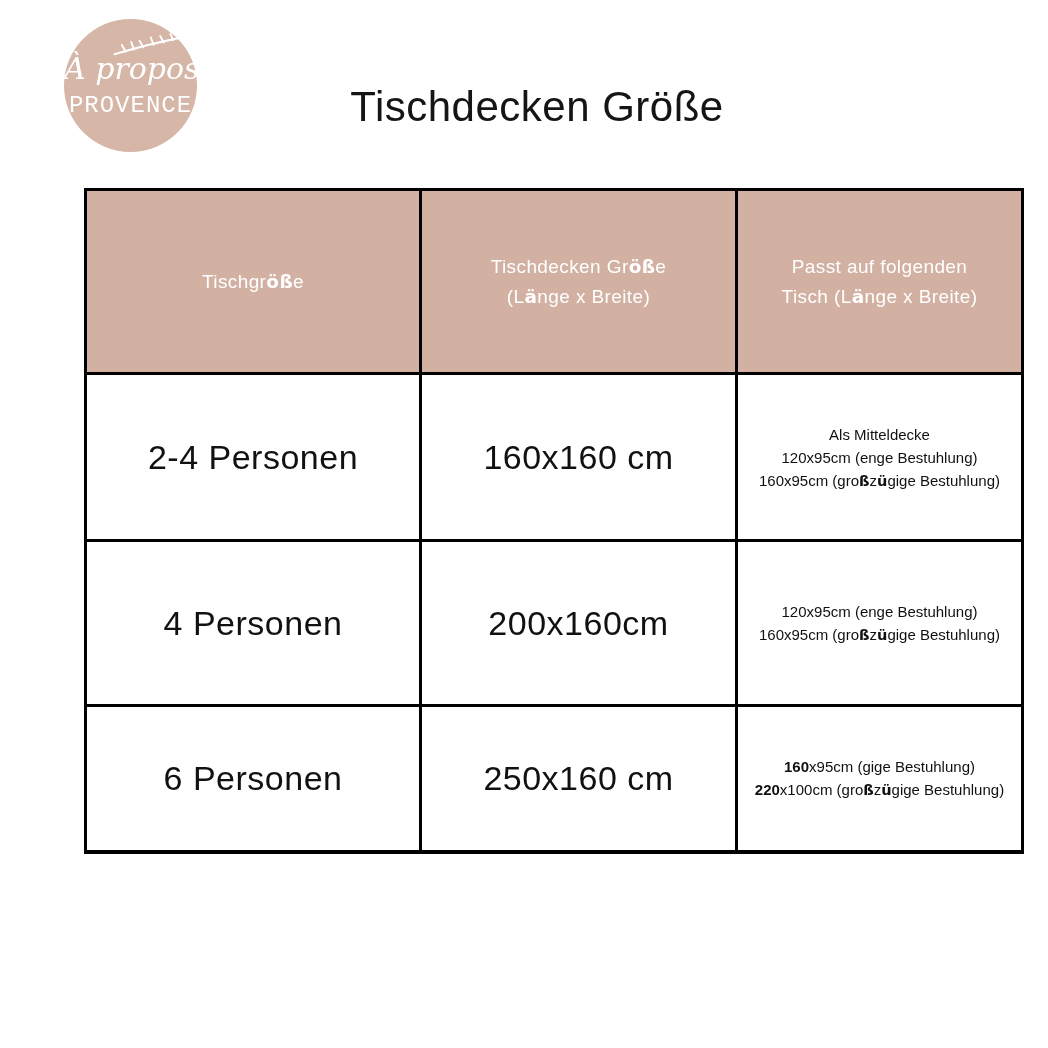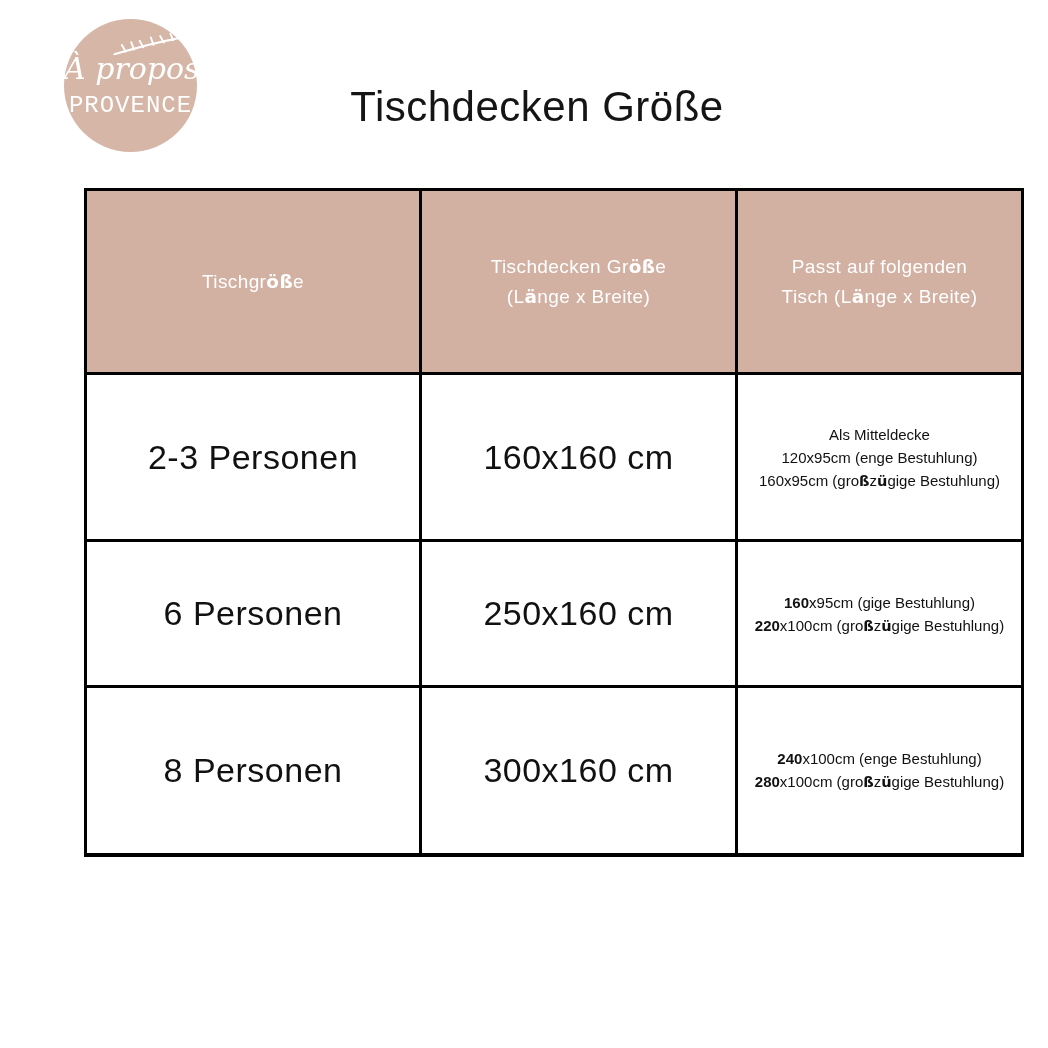--- a/index.html
+++ b/index.html
@@ -118,51 +118,51 @@
         </th>
         <th>
           <div>Passt auf folgenden</div>
           <div>Tisch (L<span class="sub">ä</span>nge x Breite)</div>
         </th>
       </tr>
     </thead>
     <tbody>
       <tr class="row-1">
         <td class="cell-size">
-          <span>2-3 Personen</span>
+          <span>2-4 Personen</span>
         </td>
         <td class="cell-size">
           <span>160x160 cm</span>
         </td>
         <td class="fit-cell">
           <div class="fit-line"><span class="fit-bold"></span><span>Als Mitteldecke</span></div>
+          <div class="fit-line"><span class="fit-bold"></span><span>120x95cm (enge Bestuhlung)</span></div>
+          <div class="fit-line"><span class="fit-bold"></span><span>160x95cm (gro<span class="sub">ß</span>z<span class="sub">ü</span>gige Bestuhlung)</span></div>
+        </td>
+      </tr>
+      <tr class="row-2">
+        <td class="cell-size">
+          <span>4 Personen</span>
+        </td>
+        <td class="cell-size">
+          <span>200x160cm</span>
+        </td>
+        <td class="fit-cell">
           <div class="fit-line"><span class="fit-bold"></span><span>120x95cm (enge Bestuhlung)</span></div>
           <div class="fit-line"><span class="fit-bold"></span><span>160x95cm (gro<span class="sub">ß</span>z<span class="sub">ü</span>gige Bestuhlung)</span></div>
         </td>
       </tr>
       <tr class="row-3">
         <td class="cell-size">
           <span>6 Personen</span>
         </td>
         <td class="cell-size">
           <span>250x160 cm</span>
         </td>
         <td class="fit-cell">
           <div class="fit-line"><span class="fit-bold">160</span><span>x95cm (gige Bestuhlung)</span></div>
           <div class="fit-line"><span class="fit-bold">220</span><span>x100cm (gro<span class="sub">ß</span>z<span class="sub">ü</span>gige Bestuhlung)</span></div>
         </td>
       </tr>
-      <tr class="row-4">
-        <td class="cell-size">
-          <span>8 Personen</span>
-        </td>
-        <td class="cell-size">
-          <span>300x160 cm</span>
-        </td>
-        <td class="fit-cell">
-          <div class="fit-line"><span class="fit-bold">240</span><span>x100cm (enge Bestuhlung)</span></div>
-          <div class="fit-line"><span class="fit-bold">280</span><span>x100cm (gro<span class="sub">ß</span>z<span class="sub">ü</span>gige Bestuhlung)</span></div>
-        </td>
-      </tr>
     </tbody>
   </table>
 
 </div>
 
 </body></html>

